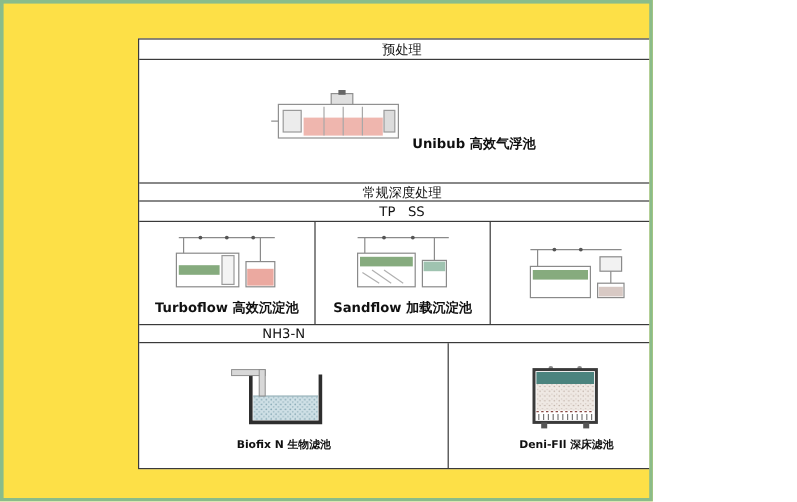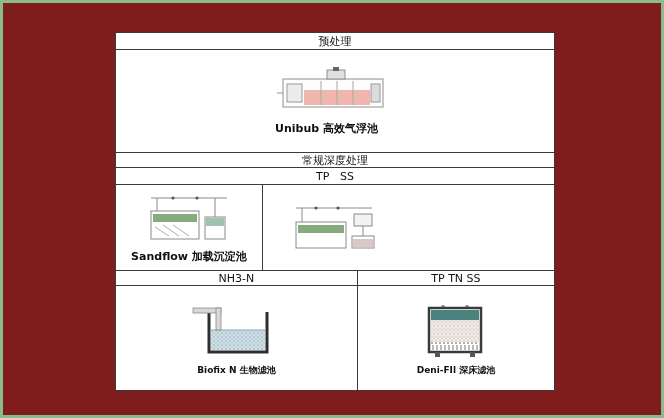--- a/index.html
+++ b/index.html
@@ -1,45 +1,45 @@
 <!DOCTYPE html>
 <html><head>
 <meta charset="utf-8">
 <style>
   * { margin:0; padding:0; box-sizing:border-box; }
   html,body { background:#ffffff; font-family:"DejaVu Sans", sans-serif; }
   .canvas {
-    position:relative; width:664px; height:418px;
-    background:#7f1d1d; border:3px solid #8abc8a; overflow:hidden;
+    position:relative; width:544px; height:418px;
+    background:#fde047; border:3px solid #8abc8a; overflow:hidden;
   }
   .diagram-table {
     position:absolute; left:112px; top:29px; width:440px; height:359px;
     border:1px solid #3a3a3a; display:flex; flex-direction:column; background:#fff;
   }
   .row { border-bottom:1px solid #3a3a3a; }
   .row:last-child { border-bottom:none; }
   .hdr {
     display:flex; align-items:center; justify-content:center;
     font-size:11px; color:#111; line-height:1;
   }
   .hdr.pre { white-space:pre; }
   .h17 { height:17px; }
   .h15 { height:15px; }
   .unibub-row { height:103px; display:flex; align-items:center; justify-content:center; }
   .tanks-row { height:86px; display:grid; grid-template-columns:1fr 1fr 1fr; }
   .colhdr-row { height:15px; display:grid; grid-template-columns:55% 45%; }
-  .bottom-row { flex:1; display:grid; grid-template-columns:55% 45%; }
+  .bottom-row { flex:1; display:grid; grid-template-columns:55% 45%;gap:16px; }
   .cell {
     display:flex; flex-direction:column; align-items:center; justify-content:center;
     border-left:1px solid #3a3a3a; overflow:hidden;
   }
   .cell:first-child { border-left:none; }
   .tank-label { font-size:11px; font-weight:bold; color:#101010; margin-top:2px; white-space:nowrap; }
   .tank-label.small { font-size:9px; }
-  .stack { display:flex; flex-direction:column; align-items:flex-start; }
+  .stack { display:flex; flex-direction:row; align-items:flex-end; }
 </style>
 </head>
 <body>
 
 <div class="canvas">
   <div class="diagram-table">
 
     <div class="row hdr h17">
       <span>预处理</span>
     </div>
@@ -64,20 +64,36 @@
 
     <div class="row hdr h15">
       <span>常规深度处理</span>
     </div>
     <div class="row hdr h17 pre">
       <span>TP   SS</span>
     </div>
 
     <div class="row tanks-row">
 
+      <div class="cell">
+        <svg width="100" height="56" viewBox="0 0 100 56">
+          <line x1="10" y1="7" x2="90" y2="7" stroke="#8a8a8a"></line>
+          <circle cx="28" cy="7" r="1.6" fill="#555"></circle>
+          <circle cx="50" cy="7" r="1.6" fill="#555"></circle>
+          <circle cx="72" cy="7" r="1.6" fill="#555"></circle>
+          <line x1="14" y1="7" x2="14" y2="22" stroke="#8a8a8a"></line>
+          <rect x="8" y="20" width="52" height="28" fill="#ffffff" stroke="#8a8a8a"></rect>
+          <rect x="10" y="30" width="34" height="8" fill="#86ab7e"></rect>
+          <rect x="46" y="22" width="10" height="24" fill="#f4f4f4" stroke="#9a9a9a"></rect>
+          <line x1="78" y1="7" x2="78" y2="27" stroke="#8a8a8a"></line>
+          <rect x="66" y="27" width="24" height="21" fill="#ffffff" stroke="#8a8a8a"></rect>
+          <rect x="67" y="33" width="22" height="14" fill="#eba9a0"></rect>
+        </svg>
+        <div class="tank-label">Turboflow 高效沉淀池</div>
+      </div>
 
       <div class="cell">
         <svg width="100" height="56" viewBox="0 0 100 56">
           <line x1="12" y1="7" x2="88" y2="7" stroke="#8a8a8a"></line>
           <circle cx="34" cy="7" r="1.6" fill="#555"></circle>
           <circle cx="58" cy="7" r="1.6" fill="#555"></circle>
           <line x1="18" y1="7" x2="18" y2="20" stroke="#8a8a8a"></line>
           <rect x="12" y="20" width="48" height="28" fill="#ffffff" stroke="#8a8a8a"></rect>
           <rect x="14" y="23" width="44" height="8" fill="#86ab7e"></rect>
           <line x1="16" y1="36" x2="30" y2="45" stroke="#b0b0b0"></line>
@@ -103,23 +119,20 @@
           <rect x="66" y="36" width="22" height="12" fill="#ffffff" stroke="#8a8a8a"></rect>
           <rect x="67" y="39" width="20" height="8" fill="#d8c9c4"></rect>
         </svg>
       </div>
     </div>
 
 
     <div class="row colhdr-row">
       <div class="cell hdr">
         <span>NH3-N</span>
-      </div>
-      <div class="cell hdr">
-        <span>TP TN SS</span>
       </div>
     </div>
 
     <div class="row bottom-row">
 
       <div class="cell">
         <svg width="95" height="62" viewBox="0 0 95 62">
           <defs>
             <pattern id="stippleBlue" width="4" height="4" patternUnits="userSpaceOnUse">
               <rect width="4" height="4" fill="#cfe0e6"></rect>

